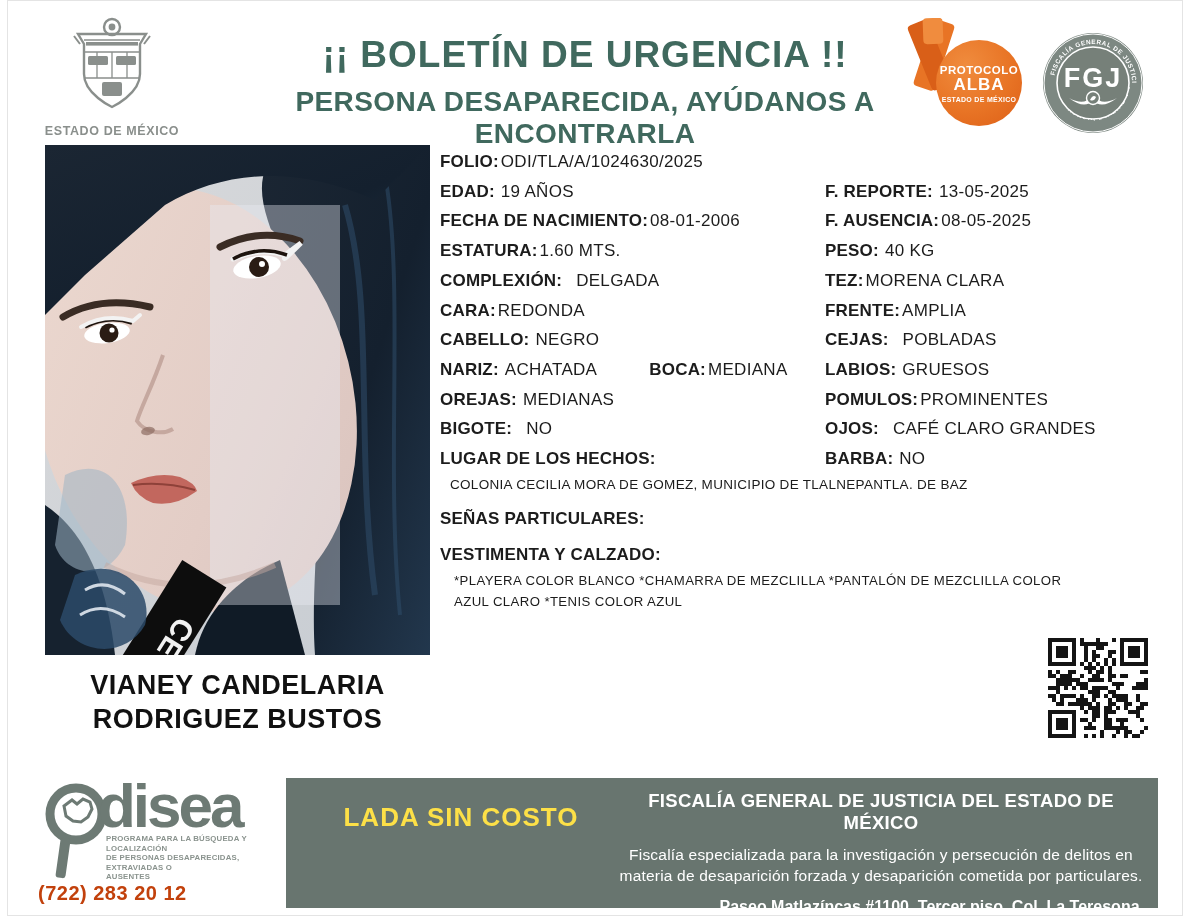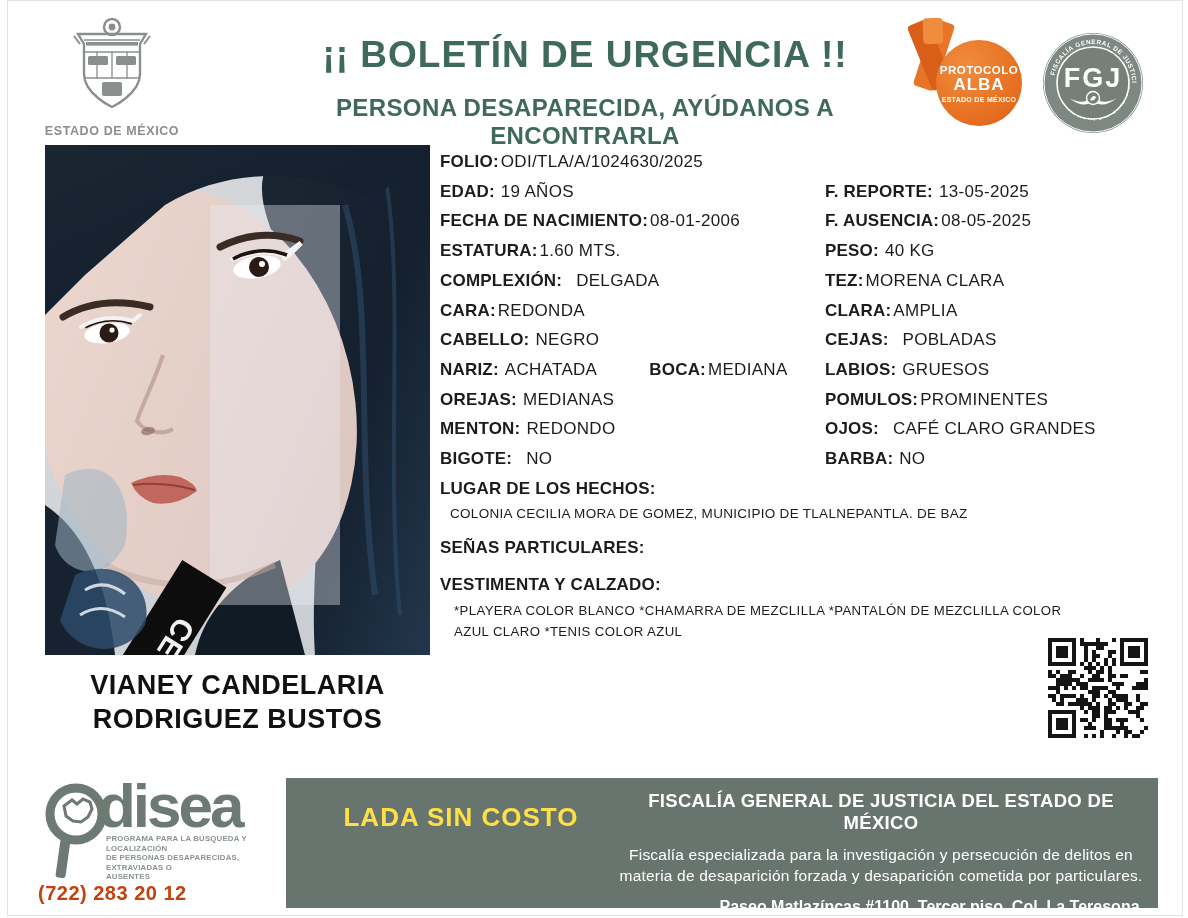--- a/index.html
+++ b/index.html
@@ -6,21 +6,21 @@
   html,body { background:#fff; }
   body { font-family:"Liberation Sans", sans-serif; }
   .page { position:relative; width:1188px; height:918px; background:#fff; overflow:hidden; }
   .page-border { position:absolute; left:7px; top:0px; right:5px; bottom:2px; border:1px solid #e4e4e4; pointer-events:none; }
 
   
   .escudo-wrap { position:absolute; left:42px; top:14px; width:140px; text-align:center; }
   .escudo-label { margin-top:4px; font-size:12.5px; font-weight:bold; color:#8a8f8c; letter-spacing:0.6px; }
   .title-block { position:absolute; left:240px; top:34px; width:690px; text-align:center; }
   .main-title { font-size:37px; font-weight:800; color:#40695e; letter-spacing:1px; }
-  .sub-title { margin-top:18px; font-size:24px; font-weight:bold; color:#40695e; letter-spacing:0.4px; }
+  .sub-title { margin-top:10px; font-size:28px; font-weight:bold; color:#40695e; letter-spacing:0.4px; }
 
   .ribbon-wrap { position:absolute; left:893px; top:18px; width:80px; height:110px; }
   .alba-circle { position:absolute; left:936px; top:40px; width:86px; height:86px; border-radius:50%;
                  background:radial-gradient(circle at 35% 30%, #f08c3e, #e87425 55%, #dd5f17);
                  display:flex; flex-direction:column; align-items:center; justify-content:center; color:#fff; text-align:center; }
   .alba-l1 { font-size:11.5px; font-weight:bold; letter-spacing:0.5px; }
   .alba-l2 { font-size:17px; font-weight:800; letter-spacing:1px; line-height:18px; }
   .alba-l3 { font-size:7px; font-weight:bold; margin-top:2px; letter-spacing:0.3px; }
   .fgj-wrap { position:absolute; left:1040px; top:30px; width:106px; height:106px; }
 
@@ -216,23 +216,20 @@
     <div class="drow">
       <span class="lbl">CABELLO:</span><span class="val">NEGRO</span>
     </div>
     <div class="drow">
       <span class="lbl">NARIZ:</span><span class="val">ACHATADA</span><span class="lbl inline-boca">BOCA:</span><span class="val tight">MEDIANA</span>
     </div>
     <div class="drow">
       <span class="lbl">OREJAS:</span><span class="val">MEDIANAS</span>
     </div>
     <div class="drow">
-      <span class="lbl">MENTON:</span><span class="val">REDONDO</span>
-    </div>
-    <div class="drow">
       <span class="lbl">BIGOTE:</span><span class="val wide">NO</span>
     </div>
     <div class="drow">
       <span class="lbl">LUGAR DE LOS HECHOS:</span>
     </div>
     <div class="addr-line">COLONIA CECILIA MORA DE GOMEZ, MUNICIPIO DE TLALNEPANTLA. DE BAZ</div>
     <div class="drow senas">
       <span class="lbl">SEÑAS PARTICULARES:</span>
     </div>
     <div class="drow vest">
@@ -248,21 +245,21 @@
       <div class="drow">
         <span class="lbl">F. AUSENCIA:</span><span class="val tight">08-05-2025</span>
       </div>
       <div class="drow">
         <span class="lbl">PESO:</span><span class="val">40 KG</span>
       </div>
       <div class="drow">
         <span class="lbl">TEZ:</span><span class="val tight">MORENA CLARA</span>
       </div>
       <div class="drow">
-        <span class="lbl">CLARA:</span><span class="val tight">AMPLIA</span>
+        <span class="lbl">FRENTE:</span><span class="val tight">AMPLIA</span>
       </div>
       <div class="drow">
         <span class="lbl">CEJAS:</span><span class="val wide">POBLADAS</span>
       </div>
       <div class="drow">
         <span class="lbl">LABIOS:</span><span class="val">GRUESOS</span>
       </div>
       <div class="drow">
         <span class="lbl">POMULOS:</span><span class="val tight">PROMINENTES</span>
       </div>

